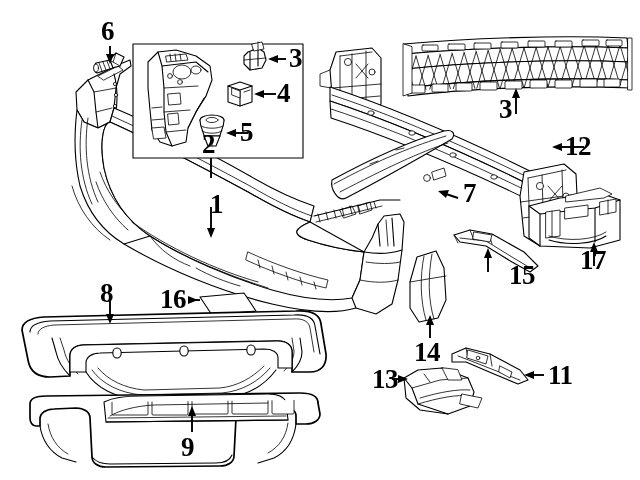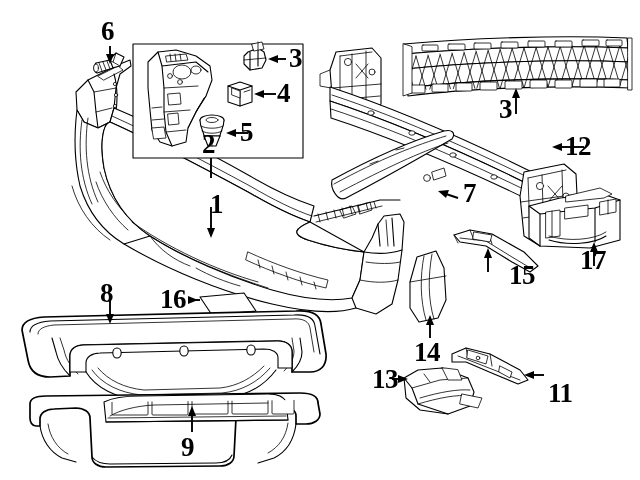--- a/index.html
+++ b/index.html
@@ -444,21 +444,21 @@
   <div class="callout" style="left:210px;  top:191px;">1</div>
   <div class="callout" style="left:202px;  top:131px;">2</div>
   <div class="callout" style="left:289px;  top:45px;">3</div>
   <div class="callout" style="left:277px;  top:80px;">4</div>
   <div class="callout" style="left:240px;  top:119px;">5</div>
   <div class="callout" style="left:101px;  top:18px;">6</div>
   <div class="callout" style="left:463px;  top:180px;">7</div>
   <div class="callout" style="left:100px;  top:280px;">8</div>
   <div class="callout" style="left:181px;  top:434px;">9</div>
   <div class="callout" style="left:372px;  top:366px;">13</div>
-  <div class="callout" style="left:548px;  top:380px;font-family:Liberation Serif, serif;">11</div>
+  <div class="callout" style="left:548px;  top:362px;font-family:Liberation Serif, serif;">11</div>
   <div class="callout" style="left:565px;  top:133px;">12</div>
   <div class="callout" style="left:499px;  top:96px;">3</div>
   <div class="callout" style="left:414px;  top:339px;">14</div>
   <div class="callout" style="left:474px;  top:262px;margin-left:35px;">15</div>
   <div class="callout" style="left:160px;  top:286px;">16</div>
   <div class="callout" style="left:580px;  top:247px;">17</div>
 
 </div>
 
 </body></html>

